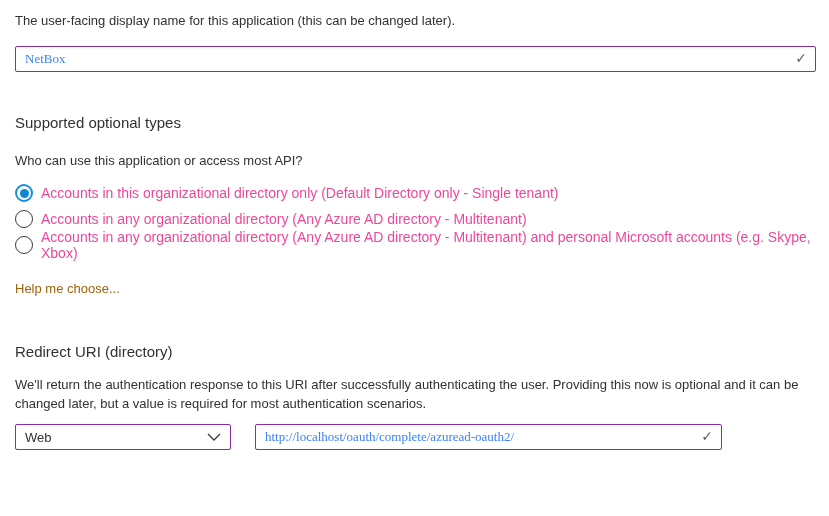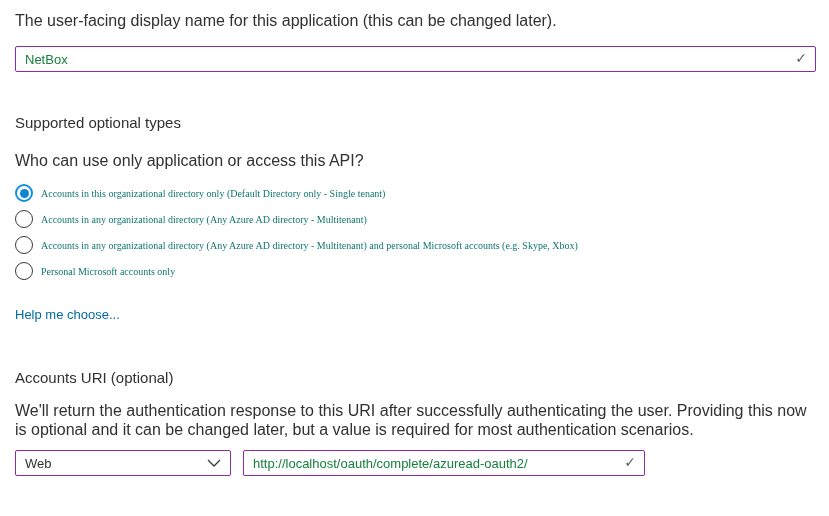--- a/index.html
+++ b/index.html
@@ -16,21 +16,21 @@
     font-size: 15px;
     font-weight: 400;
     color: #323130;
   }
   .req {
     color: #d13438;
     margin-right: 4px;
     font-size: 14px;
   }
   .body-text {
-    font-size: 16px;
+    font-size: 13px;
     color: #323130;
     line-height: 19px;
   }
 
   
   .name-label { margin-bottom: 14px; }
   .desc-name  { margin-bottom: 16px; }
 
   .field {
     position: relative;
@@ -40,23 +40,23 @@
     background: #ffffff;
     display: flex;
     align-items: center;
   }
   .field input {
     flex: 1;
     height: 100%;
     border: none;
     outline: none;
     background: transparent;
-    font-family: Liberation Sans, sans-serif;
-    font-size: 13px;
-    color: #15803d;
+    font-family: Liberation Serif, serif;
+    font-size: 13px;
+    color: #3b82f6;
     padding: 0 26px 0 9px;
   }
   .field-name { width: 801px; margin-bottom: 42px; }
 
   .check-glyph {
     position: absolute;
     right: 8px;
     top: 50%;
     transform: translateY(-54%);
     font-size: 14px;
@@ -90,36 +90,36 @@
   .radio-row.selected .radio-circle {
     border: 2px solid #1390dd;
   }
   .radio-dot {
     width: 9px;
     height: 9px;
     border-radius: 50%;
     background: transparent;
   }
   .radio-row.selected .radio-dot { background: #0f86d2; }
-  .radio-label { font-size: 10px; color: #0f766e; font-family: Liberation Serif, serif; }
+  .radio-label { font-size: 14px; color: #ec4899; }
 
   .help-link {
     display: inline-block;
     margin-top: 23px;
     font-size: 13px;
-    color: #0369a1;
+    color: #a16207;
     text-decoration: none;
     cursor: pointer;
   }
 
   
   .sect3-heading { margin-top: 46px; margin-bottom: 15px; }
   .desc-redirect { margin-bottom: 11px; max-width: 800px; }
 
-  .uri-row { display: flex; gap: 12px; }
+  .uri-row { display: flex; gap: 24px; }
 
   .dropdown {
     position: relative;
     width: 216px;
     height: 26px;
     border: 1px solid #8a2da5;
     border-radius: 2px;
     background: #ffffff;
     display: flex;
     align-items: center;
@@ -127,72 +127,66 @@
     font-size: 13px;
     color: #323130;
     cursor: pointer;
   }
   .chevron {
     position: absolute;
     right: 9px;
     top: 50%;
     transform: translateY(-50%);
   }
-  .field-uri { width: 402px; }
+  .field-uri { width: 467px; }
 </style>
 </head>
 <body>
 
 <div class="page">
 
   
 
   <div class="body-text desc-name">The user-facing display name for this application (this can be changed later).</div>
 
   <div class="field field-name">
     <input type="text" value="NetBox" style="">
     <span class="check-glyph">✓</span>
   </div>
 
   
   <div class="section-heading sect2-heading">Supported optional types</div>
 
-  <div class="body-text question">Who can use only application or access this API?</div>
+  <div class="body-text question">Who can use this application or access most API?</div>
 
   <div>
     <div class="radio-row selected" role="radio" aria-checked="true">
       <span class="radio-circle">
           <span class="radio-dot"></span>
         </span>
       <span class="radio-label">Accounts in this organizational directory only (Default Directory only - Single tenant)</span>
     </div>
     <div class="radio-row" role="radio" aria-checked="false">
       <span class="radio-circle">
           <span class="radio-dot"></span>
         </span>
       <span class="radio-label">Accounts in any organizational directory (Any Azure AD directory - Multitenant)</span>
     </div>
     <div class="radio-row" role="radio" aria-checked="false">
       <span class="radio-circle">
           <span class="radio-dot"></span>
         </span>
       <span class="radio-label">Accounts in any organizational directory (Any Azure AD directory - Multitenant) and personal Microsoft accounts (e.g. Skype, Xbox)</span>
     </div>
-    <div class="radio-row" role="radio" aria-checked="false">
-      <span class="radio-circle">
-          <span class="radio-dot"></span>
-        </span>
-      <span class="radio-label">Personal Microsoft accounts only</span>
-    </div>
   </div>
 
   <a class="help-link" href="#">Help me choose...</a>
 
   
-  <div class="section-heading sect3-heading">Accounts URI (optional)</div>
+  <div class="section-heading sect3-heading">Redirect URI (directory)</div>
 
   <div class="body-text desc-redirect">We'll return the authentication response to this URI after successfully authenticating the user. Providing this now is optional and it can be changed later, but a value is required for most authentication scenarios.</div>
 
   <div class="uri-row">
     <div class="dropdown" role="combobox">
       <span>Web</span>
       <svg class="chevron" width="14" height="8" viewBox="0 0 14 8">
         <polyline points="1,1 7,7 13,1" fill="none" stroke="#3b3a39" stroke-width="1.3"></polyline>
       </svg>
     </div>

